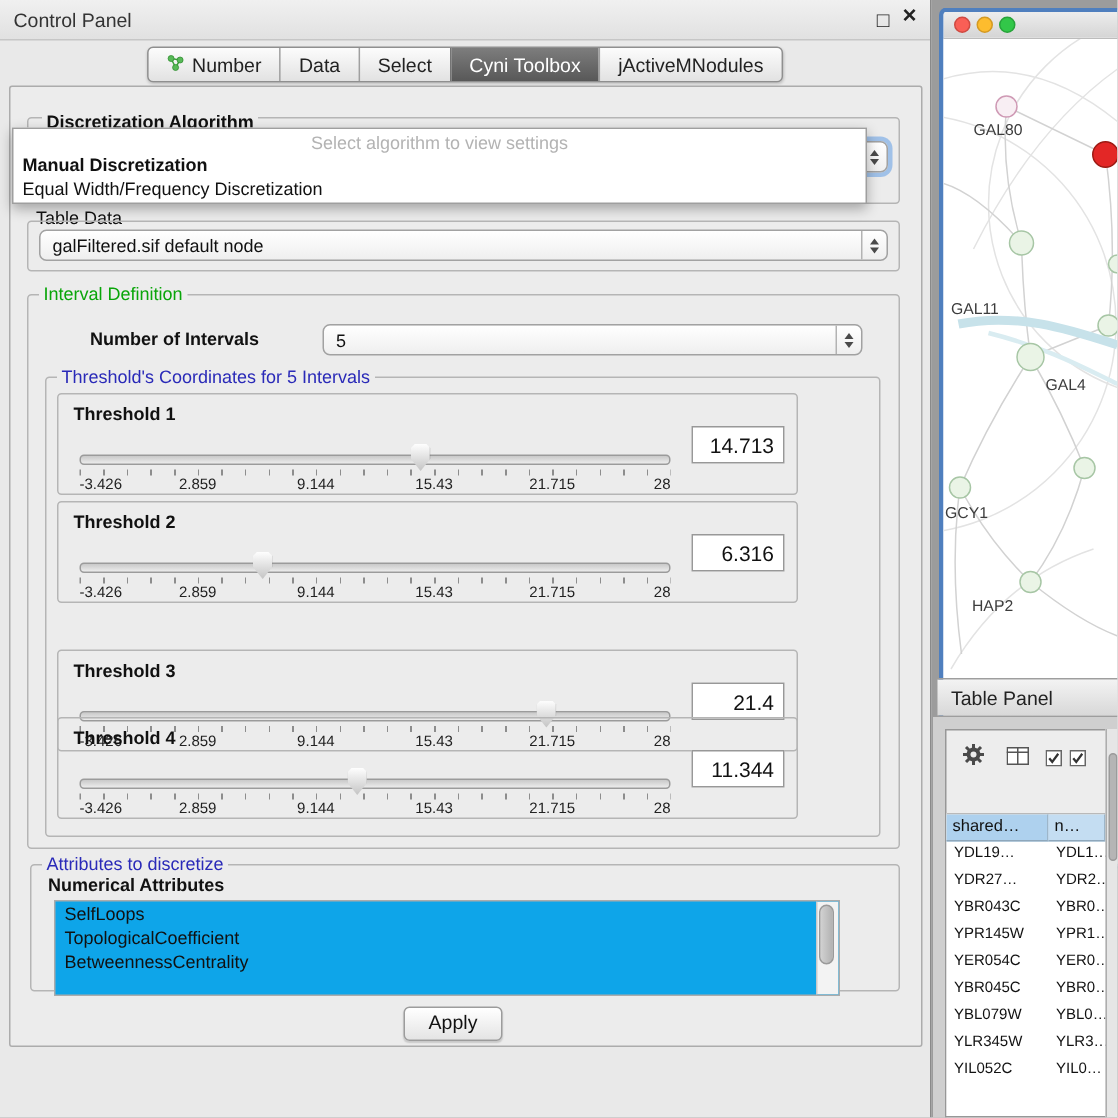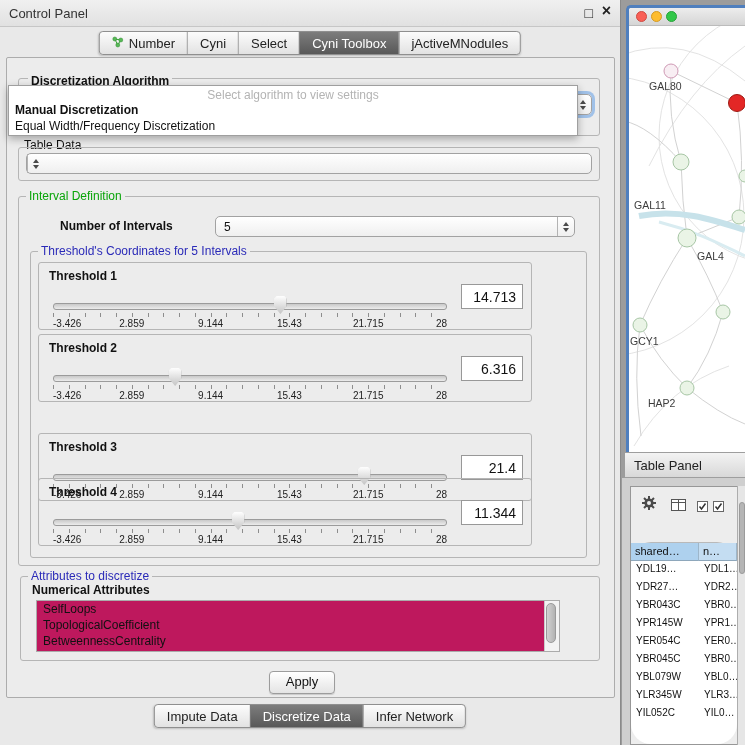--- a/index.html
+++ b/index.html
@@ -41,41 +41,41 @@
   .th-panel{position:absolute;left:38px;width:494px;height:68px;border:1px solid #b5b5b5;border-radius:3px;box-sizing:border-box;}
   .th-label{position:absolute;left:10px;top:6px;font-size:12px;font-weight:bold;color:#111;}
   .slider{position:absolute;left:14px;top:36px;width:394px;height:30px;}
   .track{position:absolute;left:0;right:0;top:4px;height:5px;background:linear-gradient(#c9c9c9,#ececec);border:1px solid #9b9b9b;border-radius:3px;}
   .thumb{position:absolute;top:-3px;width:13px;height:18px;transform:translateX(-50%);background:linear-gradient(#fefefe,#c4c4c4);clip-path:polygon(20% 0,80% 0,100% 15%,100% 55%,50% 100%,0 55%,0 15%);filter:drop-shadow(0 1px 1px rgba(0,0,0,.5));}
   .ticks{position:absolute;left:0;right:0;top:14px;height:4px;background:repeating-linear-gradient(to right,#8d8d8d 0,#8d8d8d 1px,transparent 1px,transparent 15.76px);}
   .scale-row{position:absolute;left:0;right:0;top:19px;height:12px;}
   .scale-label{position:absolute;top:0;transform:translateX(-50%);font-size:10px;color:#222;white-space:nowrap;}
   .val-field{position:absolute;left:422px;top:21px;width:62px;height:25px;box-sizing:border-box;border:1px solid #989898;background:#fff;font-size:14px;color:#111;text-align:right;padding:0 6px;font-family:inherit;}
   
-  #attr-list{position:absolute;left:36px;top:600px;width:524px;height:52px;background:#be185d;border:1px solid #ababab;overflow:hidden;box-sizing:border-box;}
+  #attr-list{position:absolute;left:36px;top:600px;width:524px;height:64px;background:#0ea5e9;border:1px solid #ababab;overflow:hidden;box-sizing:border-box;}
   .attr-item{font-size:12px;color:#111;padding:1px 6px;white-space:nowrap;}
   .list-scrollbar{position:absolute;right:0;top:0;bottom:0;width:14px;background:#f3f3f3;border-left:1px solid #c9c9c9;}
   .list-scroll-thumb{position:absolute;left:1px;top:2px;width:10px;height:40px;background:linear-gradient(to right,#d2d2d2,#b2b2b2);border:1px solid #9a9a9a;border-radius:5px;box-sizing:border-box;}
   #apply-btn{position:absolute;left:269px;top:671px;width:64px;height:21px;border:1px solid #9c9c9c;border-radius:4px;background:linear-gradient(#ffffff,#e4e4e4);font-size:13px;color:#111;text-align:center;line-height:20px;box-shadow:0 1px 1px rgba(0,0,0,.15);}
   
   #network-window{position:absolute;left:626px;top:5px;width:119px;height:574px;border:3px solid #4f7fbe;border-right:none;border-radius:5px 0 0 5px;background:#fff;box-sizing:border-box;}
   #net-titlebar{position:absolute;left:0;top:0;right:0;height:18px;background:linear-gradient(#ededed,#d5d5d5);border-bottom:1px solid #bcbcbc;display:flex;align-items:center;gap:4px;padding-left:7px;box-sizing:border-box;border-radius:2px 0 0 0;}
   .tl{width:11px;height:11px;border-radius:50%;box-sizing:border-box;}
   .tl.red{background:#f95f56;border:1px solid #cf4a42;}
   .tl.yellow{background:#fdbc2e;border:1px solid #d49a23;}
   .tl.green{background:#32c749;border:1px solid #27a33a;}
   #net-canvas{position:absolute;left:0;top:18px;right:0;bottom:0;overflow:hidden;background:#fff;}
   .nodelabel{font-size:10.5px;fill:#3c3c3c;}
   
   #table-panel-header{position:absolute;left:625px;top:452px;width:120px;height:26px;background:linear-gradient(#f3f3f3,#d8d8d8);border-top:1px solid #9e9e9e;border-bottom:1px solid #9e9e9e;box-sizing:border-box;}
   #table-panel-header .t{position:absolute;left:9px;top:5px;font-size:13px;color:#222;}
   #table-panel-bg{position:absolute;left:622px;top:478px;width:123px;height:267px;background:#cfcfcf;}
   #table-window{position:absolute;left:630px;top:486px;width:107px;height:259px;background:#ededed;border:1px solid #979797;border-right:none;box-sizing:border-box;}
   .tb-icon{position:absolute;top:8px;}
-  #table-area{position:absolute;left:0;top:55px;right:0;bottom:0;background:#fff;border-top:1px solid #b9b9b9;border-radius:20px;}
+  #table-area{position:absolute;left:0;top:55px;right:0;bottom:0;background:#fff;border-top:1px solid #b9b9b9;}
   #table-head{display:flex;height:18px;}
   .hcell{box-sizing:border-box;border-right:1px solid #9db6ca;border-bottom:1px solid #8ea7bb;font-size:11px;color:#111;padding:2px 4px;white-space:nowrap;overflow:hidden;}
   .hcell.c0{width:68px;background:#aed1ee;}
   .hcell.c1{flex:1;background:#c4ddf2;}
   .trow{display:flex;height:18px;}
   .tcell{box-sizing:border-box;font-size:10px;color:#111;padding:2px 5px;white-space:nowrap;overflow:hidden;}
   .tcell.c0{width:68px;}
   .tcell.c1{flex:1;}
   #right-scrollbar{position:absolute;left:737px;top:486px;width:8px;height:259px;background:#e6e6e6;border-left:1px solid #adadad;box-sizing:border-box;}
   #right-scroll-thumb{position:absolute;left:0;top:16px;width:6px;height:72px;background:#b5b5b5;border:1px solid #9b9b9b;border-radius:3px;box-sizing:border-box;margin-left:0.5px;}
@@ -94,21 +94,21 @@
       <div class="tab">
         <span class="tabicon"><svg width="12" height="12" viewBox="0 0 12 12">
             <path d="M3 3 L9 4 L6 9 Z" fill="none" stroke="#3aa23a"></path>
             <circle cx="3" cy="3" r="2" fill="#57b957" stroke="#2e8b2e" stroke-width="0.5"></circle>
             <circle cx="9" cy="4" r="2" fill="#57b957" stroke="#2e8b2e" stroke-width="0.5"></circle>
             <circle cx="6" cy="9" r="2" fill="#57b957" stroke="#2e8b2e" stroke-width="0.5"></circle>
           </svg></span>
         <span>Number</span>
       </div>
       <div class="tab">
-        <span>Cyni</span>
+        <span>Data</span>
       </div>
       <div class="tab">
         <span>Select</span>
       </div>
       <div class="tab selected">
         <span>Cyni Toolbox</span>
       </div>
       <div class="tab">
         <span>jActiveMNodules</span>
       </div>
@@ -128,20 +128,21 @@
 
   <div id="algo-popup">
     <div class="hint">Select algorithm to view settings</div>
     <div class="opt bold">Manual Discretization</div>
     <div class="opt">Equal Width/Frequency Discretization</div>
   </div>
 
   <div class="plain-label" style="left:24px;top:138px;">Table Data</div>
   <div class="group" style="left:18px;top:147px;width:582px;height:34px;"></div>
   <div class="combo" style="left:26px;top:153px;width:566px;">
+    <div class="txt">galFiltered.sif default node</div>
     <div class="stepper">
       <div class="tri-up"></div>
       <div class="tri-down"></div>
     </div>
   </div>
 
   <div class="group" style="left:18px;top:196px;width:582px;height:370px;"></div>
   <div class="group-label green" style="left:26px;top:189px;">Interval Definition</div>
 
   <div class="plain-label bold" style="left:60px;top:219px;">Number of Intervals</div>
@@ -235,31 +236,20 @@
     <div class="list-scrollbar">
       <div class="list-scroll-thumb"></div>
     </div>
   <div class="attr-item">SelfLoops</div>
       <div class="attr-item">TopologicalCoefficient</div>
       <div class="attr-item">BetweennessCentrality</div>
     </div>
 
   <div id="apply-btn">Apply</div>
 
-  <div class="seg" id="bottom-tabs">
-      <div class="tab">
-        <span>Impute Data</span>
-      </div>
-      <div class="tab selected">
-        <span>Discretize Data</span>
-      </div>
-      <div class="tab">
-        <span>Infer Network</span>
-      </div>
-    </div>
 </div>
 
 <div id="network-window">
   <div id="net-titlebar">
     <span class="tl red"></span>
     <span class="tl yellow"></span>
     <span class="tl green"></span>
   </div>
   <div id="net-canvas">
     <svg width="116" height="422" viewBox="0 0 116 422">

